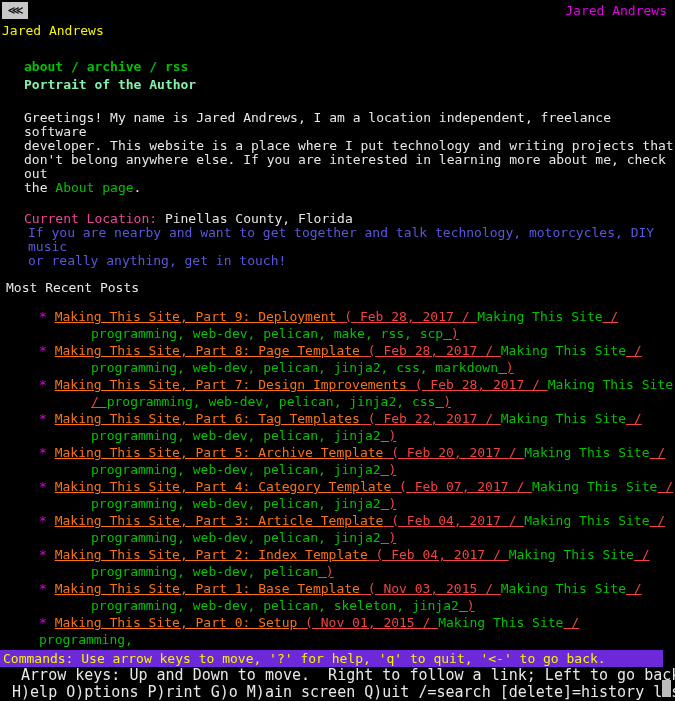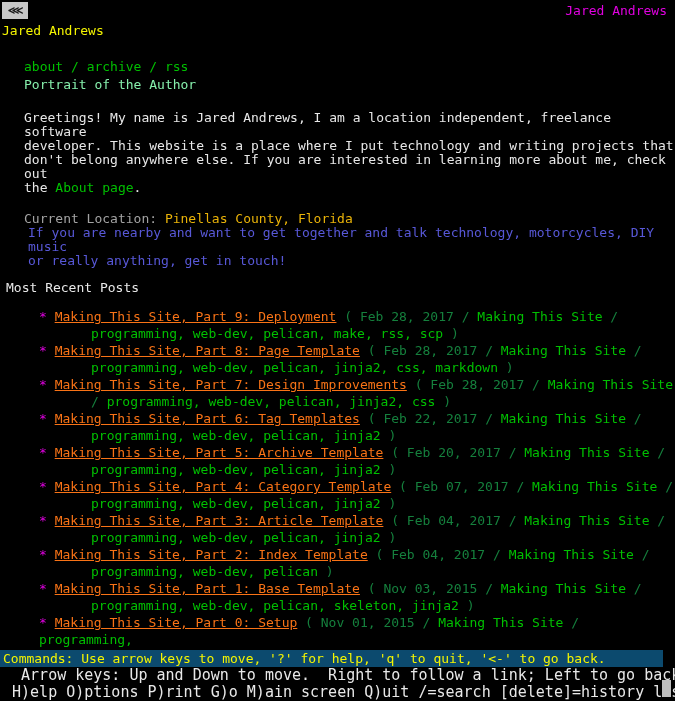--- a/index.html
+++ b/index.html
@@ -54,62 +54,62 @@
   }
   .site-title {
     color: #f5f500;
     padding-left: 2px;
     line-height: 20px;
     font-size: 13px;
   }
   .blank { height: 17px; }
   .blank-sm { height: 11px; }
 
-  .indent1 { padding-left: 24px; }
+  .indent1 { padding-left: 24px; font-weight: bold; }
 
   .nav-line { line-height: 18px; }
   .lnk { color: #00c000; }
   .sep-green { color: #00c000; }
   .subtitle { color: #86efac; line-height: 18px; }
 
   .body-text {
     color: #e8e8e8;
     padding-left: 24px;
     line-height: 14px;
   }
-  .loc-label { color: #a3a3a3; }
-  .loc-value { color: #eab308; }
+  .loc-label { color: #ec4899; }
+  .loc-value { color: #e5e5e5; }
   .purple-link { color: #5858d8; padding-left: 28px; }
 
   .section-head {
     color: #e8e8e8;
     padding-left: 6px;
     line-height: 18px;
   }
 
   .post {
     padding-left: 39px;
     line-height: 17px;
   }
   .post-line { white-space: normal; }
   .bullet { color: #e000e0; }
   .ptitle { color: #f97316; text-decoration: underline; }
-  .meta-mag { color: #15803d; }
+  .meta-mag { color: #ef4444; text-decoration: underline; }
   .meta-green { color: #00c000; margin-top: 31px; }
   .post-cont { padding-left: 52px; }
 
   
   .statusarea {
     position: absolute;
     left: 0;
     bottom: 0;
     width: 675px;
   }
   .status-cmd {
-    background: #0c4a6e;
+    background: #6d28d9;
     color: #f5f500;
     width: 663px;
     height: 17px;
     line-height: 17px;
     padding-left: 3px;
     box-sizing: border-box;
     font-size: 13px;
     white-space: pre;
   }
   .status-help {

